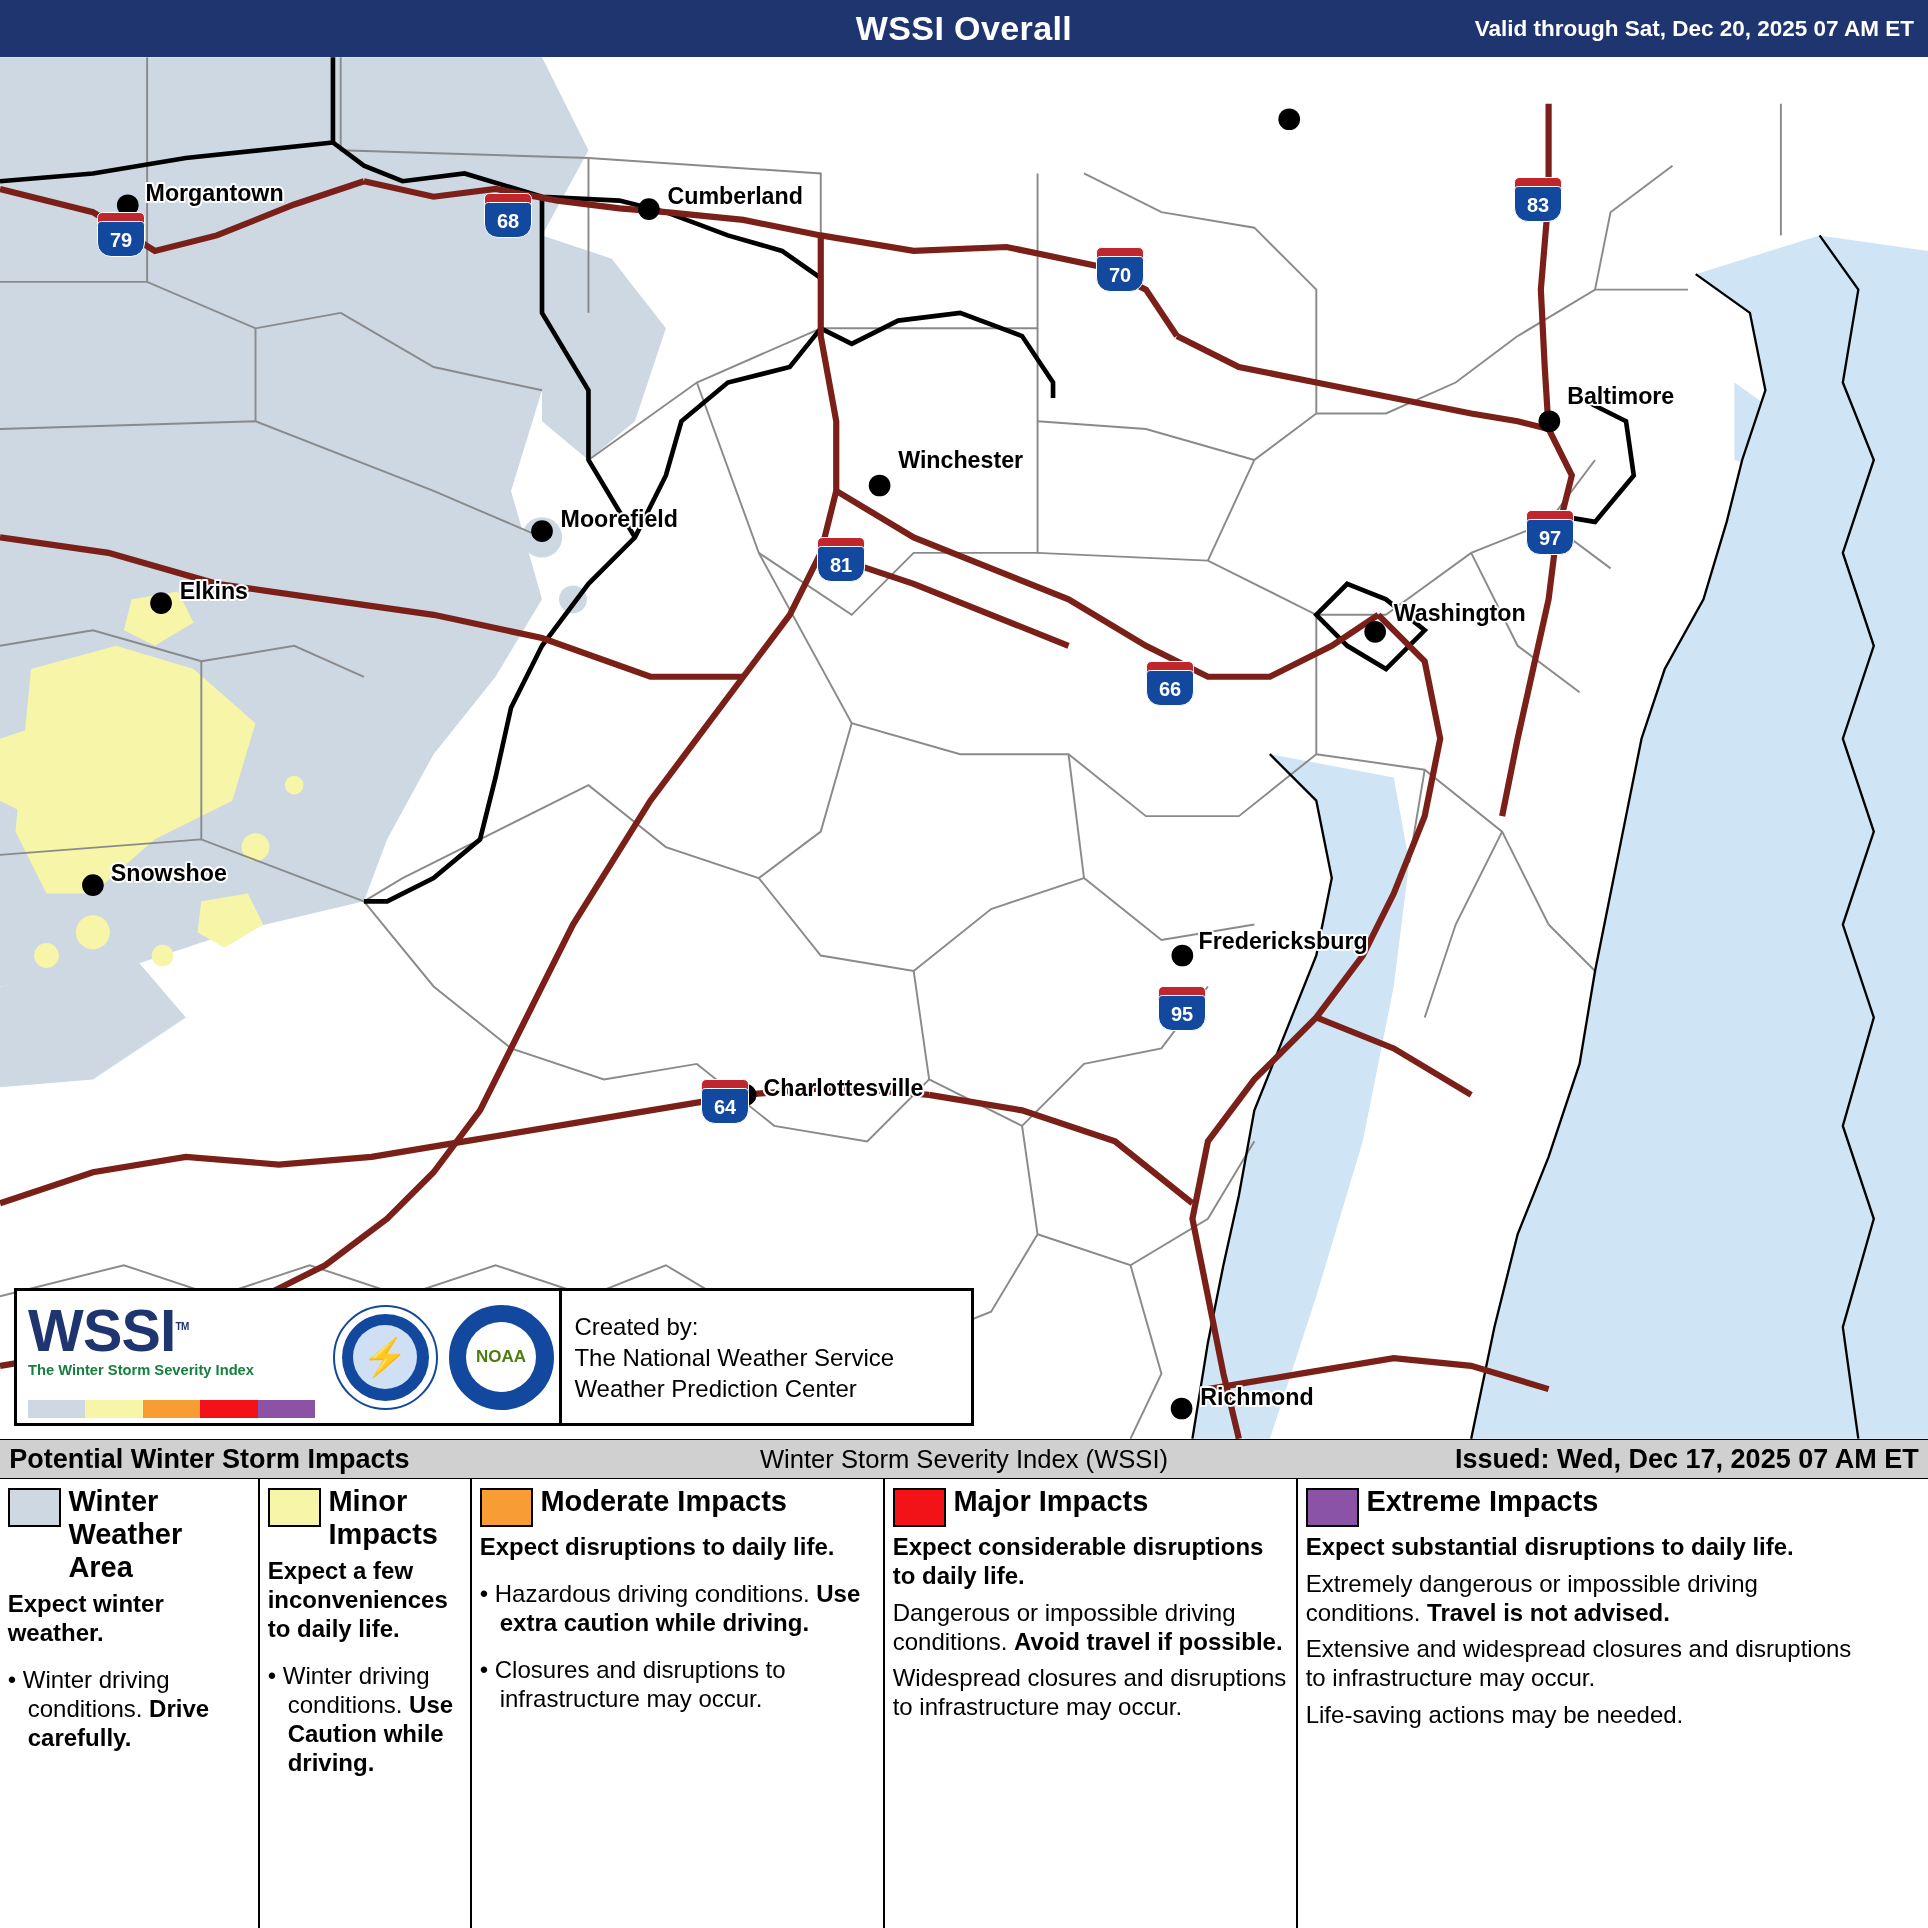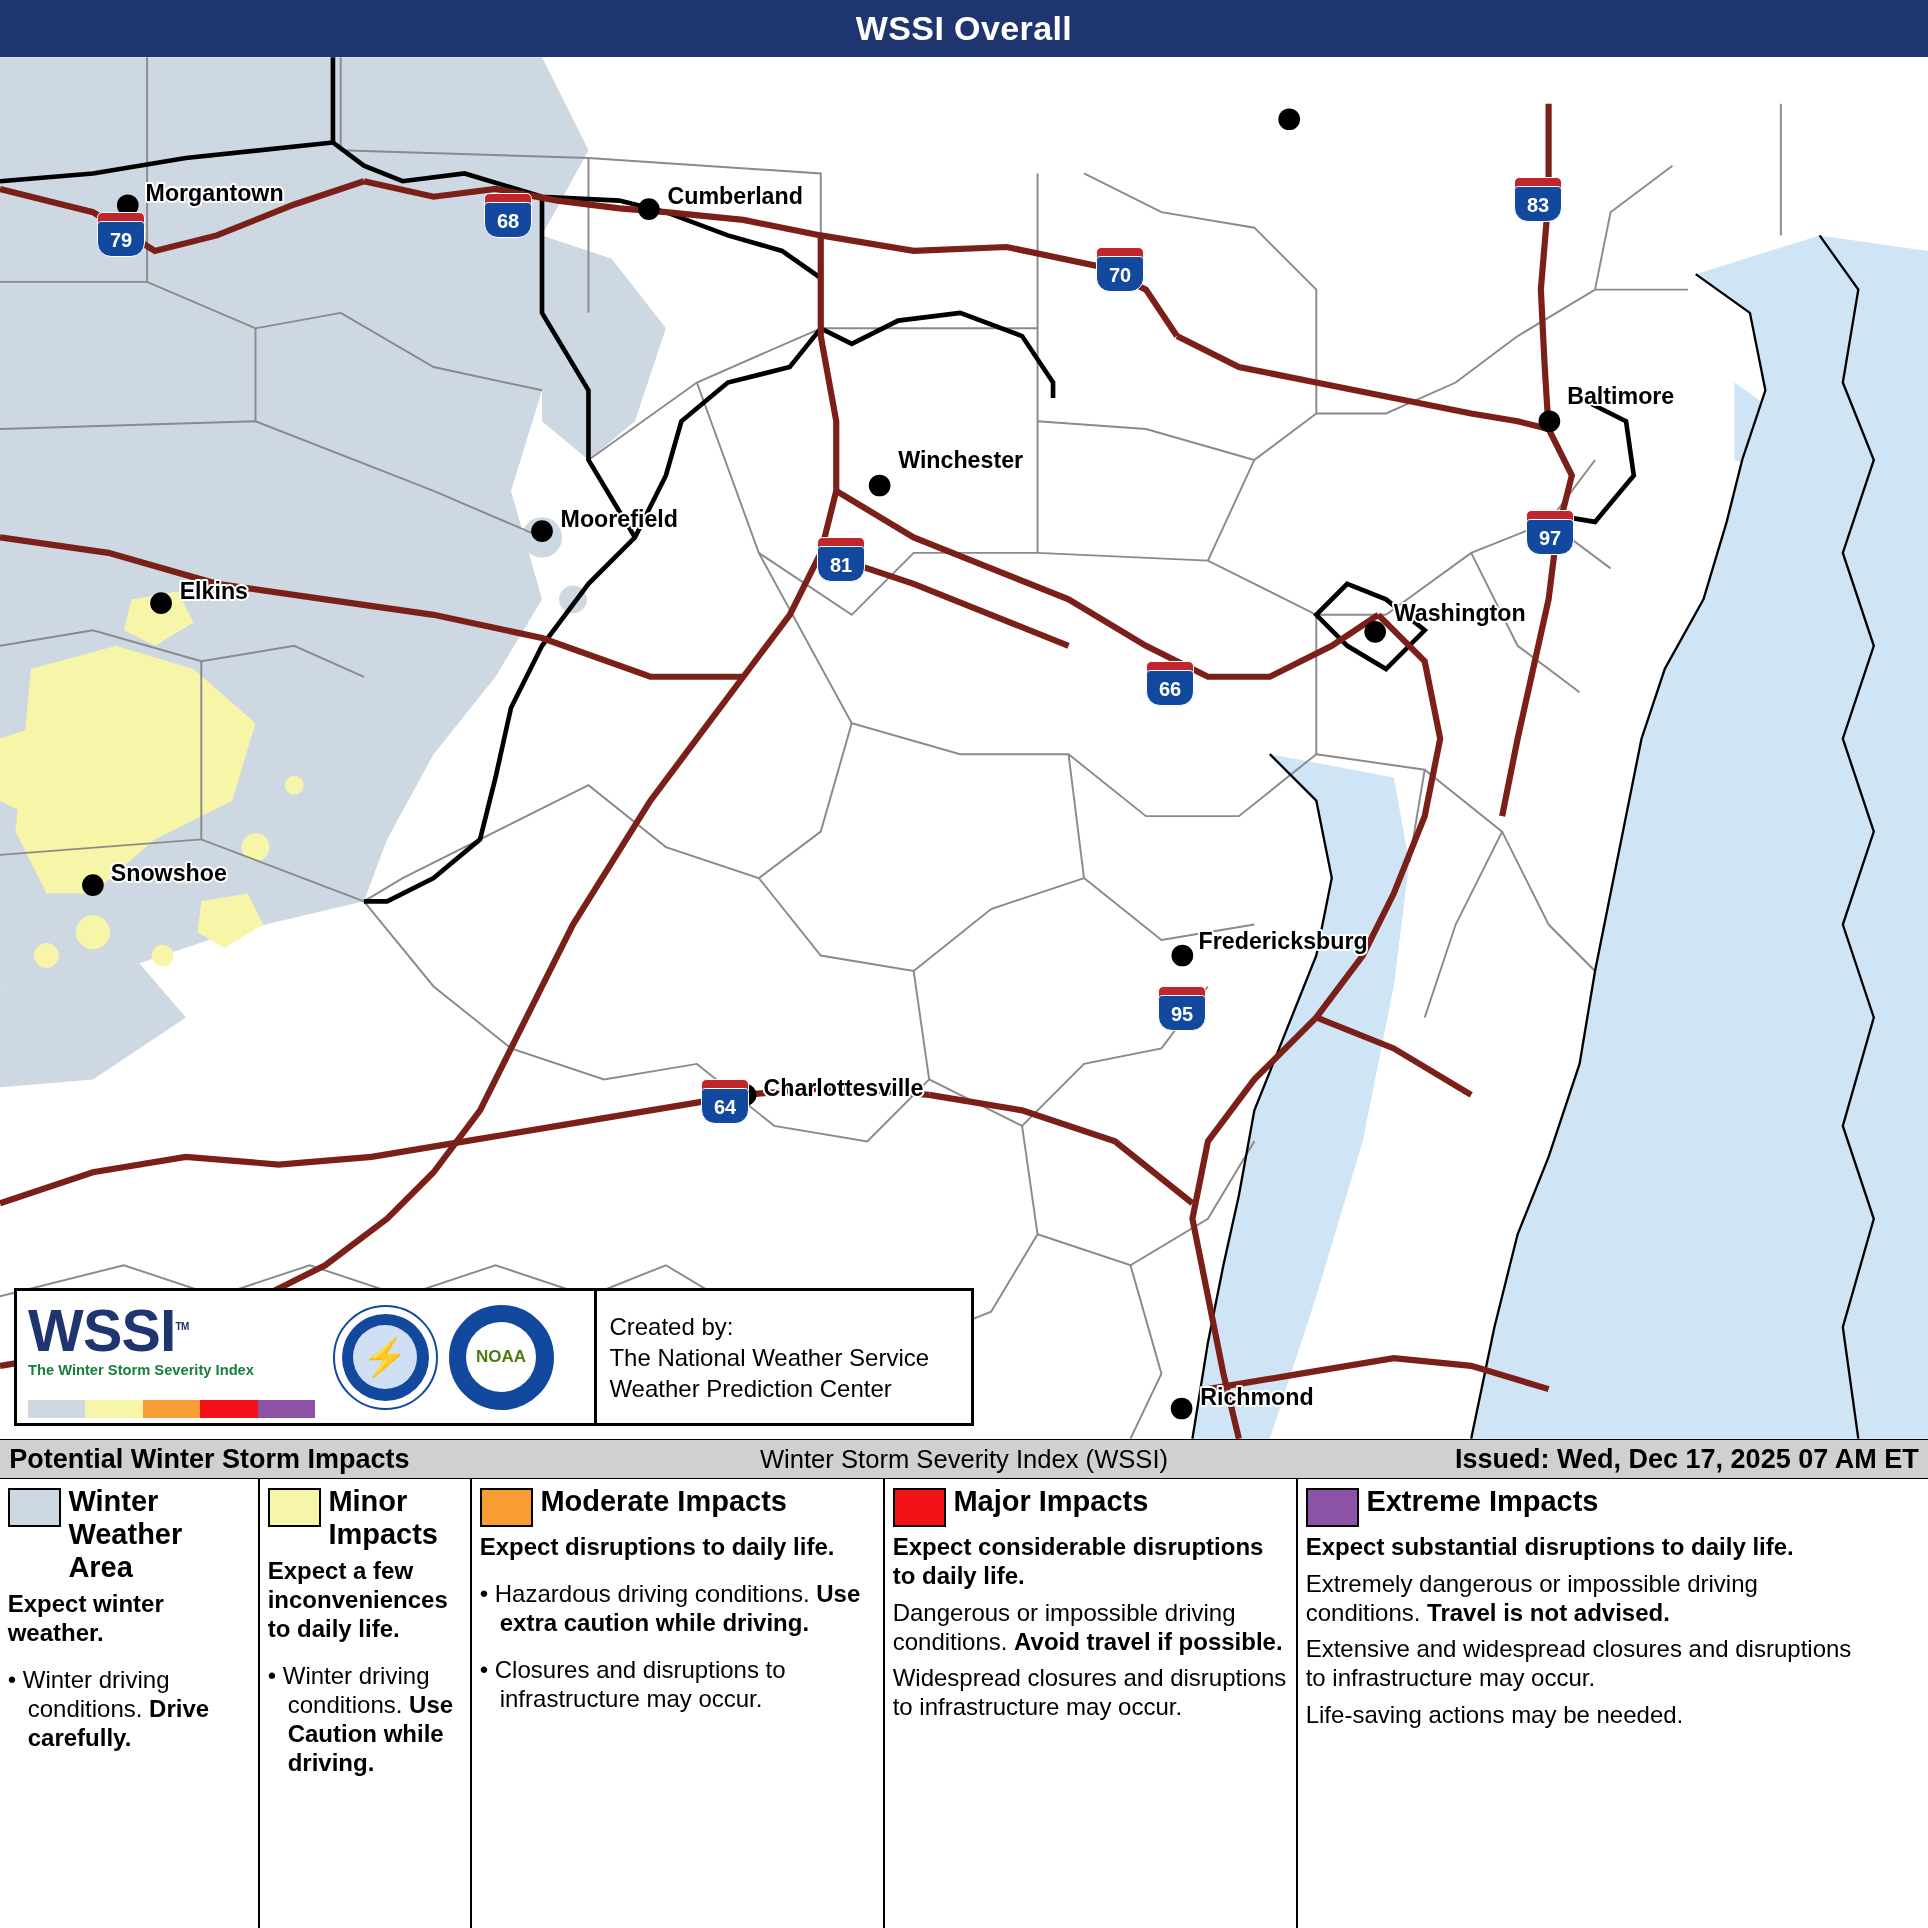--- a/index.html
+++ b/index.html
@@ -90,21 +90,21 @@
     font-size:37px;color:#12489e;
   }
   .seal.noaa{background:#12489e;border:2.3px solid #12489e;}
   .seal.noaa .inner{
     position:absolute;inset:15.5px;border-radius:50%;background:#fff;
     display:flex;align-items:center;justify-content:center;
     font-size:17px;font-weight:bold;color:#4d7c0f;
   }
   #wssi-credit{
     flex:1;display:flex;flex-direction:column;justify-content:center;
-    padding-left:12.4px;border-left:3.9px solid #000;margin-left:35px;
+    padding-left:12.4px;border-left:3.9px solid #000;
   }
   #wssi-credit div{font-size:24px;line-height:31px;color:#000;}
 
   
   #subbar{
     position:absolute;left:0;top:1439px;width:1928px;height:40px;
     background:#d0d0d0;border-top:1.5px solid #000;border-bottom:1.5px solid #000;
     box-sizing:border-box;
   }
   #subbar .left{
@@ -156,20 +156,21 @@
   .c3{width:413px;}
   .c4{width:579px;}
 </style>
 </head>
 <body>
 
 <div id="page">
 
   <div id="header">
     <div class="title">WSSI Overall</div>
+    <div class="valid">Valid through Sat, Dec 20, 2025 07 AM ET</div>
   </div>
 
   <div id="map">
     <svg width="1928" height="1382" viewBox="0 0 2490 1784">
 
       <rect x="0" y="0" width="2490" height="1784" fill="#ffffff"></rect>
 
       <path d="M0,0 L700,0 L760,120 L700,230 L760,330 L700,430 L660,560 L700,700 L640,800
                L560,900 L500,1010 L470,1090 L300,1130 L150,1180 L0,1200 Z" fill="#cdd8e3"></path>
       <path d="M700,230 L790,260 L860,350 L820,470 L760,520 L700,470 Z" fill="#cdd8e3"></path>

